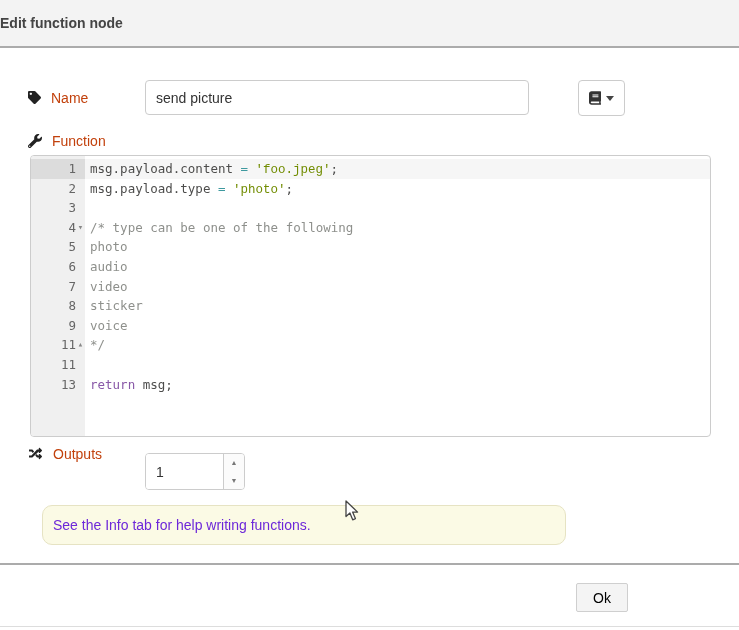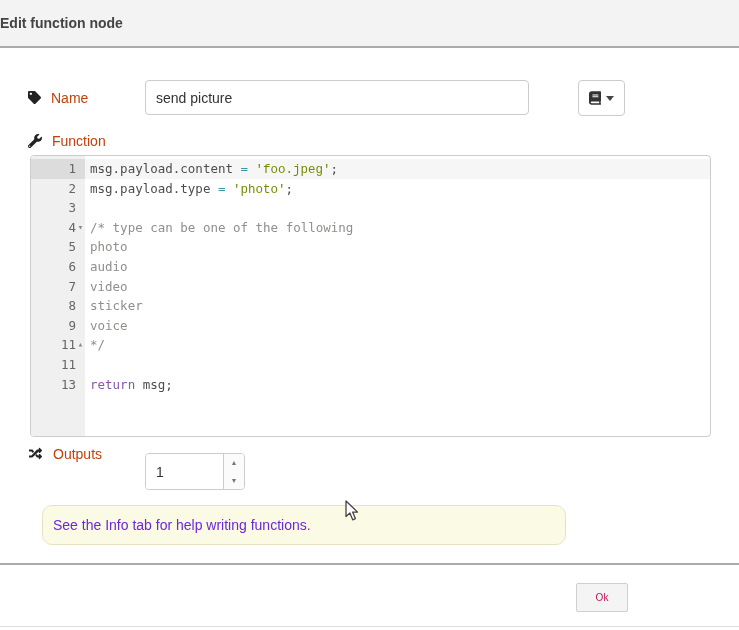--- a/index.html
+++ b/index.html
@@ -99,21 +99,21 @@
     display: flex; align-items: center; padding-left: 10px;
     font-size: 14px; color: #6d28d9; margin-left: 12px;
   }
 
   
   .footer-sep { position: absolute; left: 0; top: 563px; width: 739px; height: 2px; background: #ababab; }
   .bottom-line { position: absolute; left: 0; top: 626px; width: 739px; height: 1px; background: #ddd; }
   .btn {
     position: absolute; top: 583px; height: 29px;
     background: #f4f4f4; border: 1px solid #cfcfcf; border-radius: 2px;
-    font-family: "Liberation Sans", sans-serif; font-size: 10px; color: #be185d;
+    font-family: "Liberation Sans", sans-serif; font-size: 14px; color: #000000;
     cursor: pointer;
   }
   .btn-ok { left: 576px; width: 52px; }
   .btn-cancel { left: 635px; width: 82px; }
 
   .icon-svg { display: block; }
   .mouse-cursor { position: absolute; left: 344px; top: 500px; pointer-events: none; }
 </style>
 </head>
 <body>

